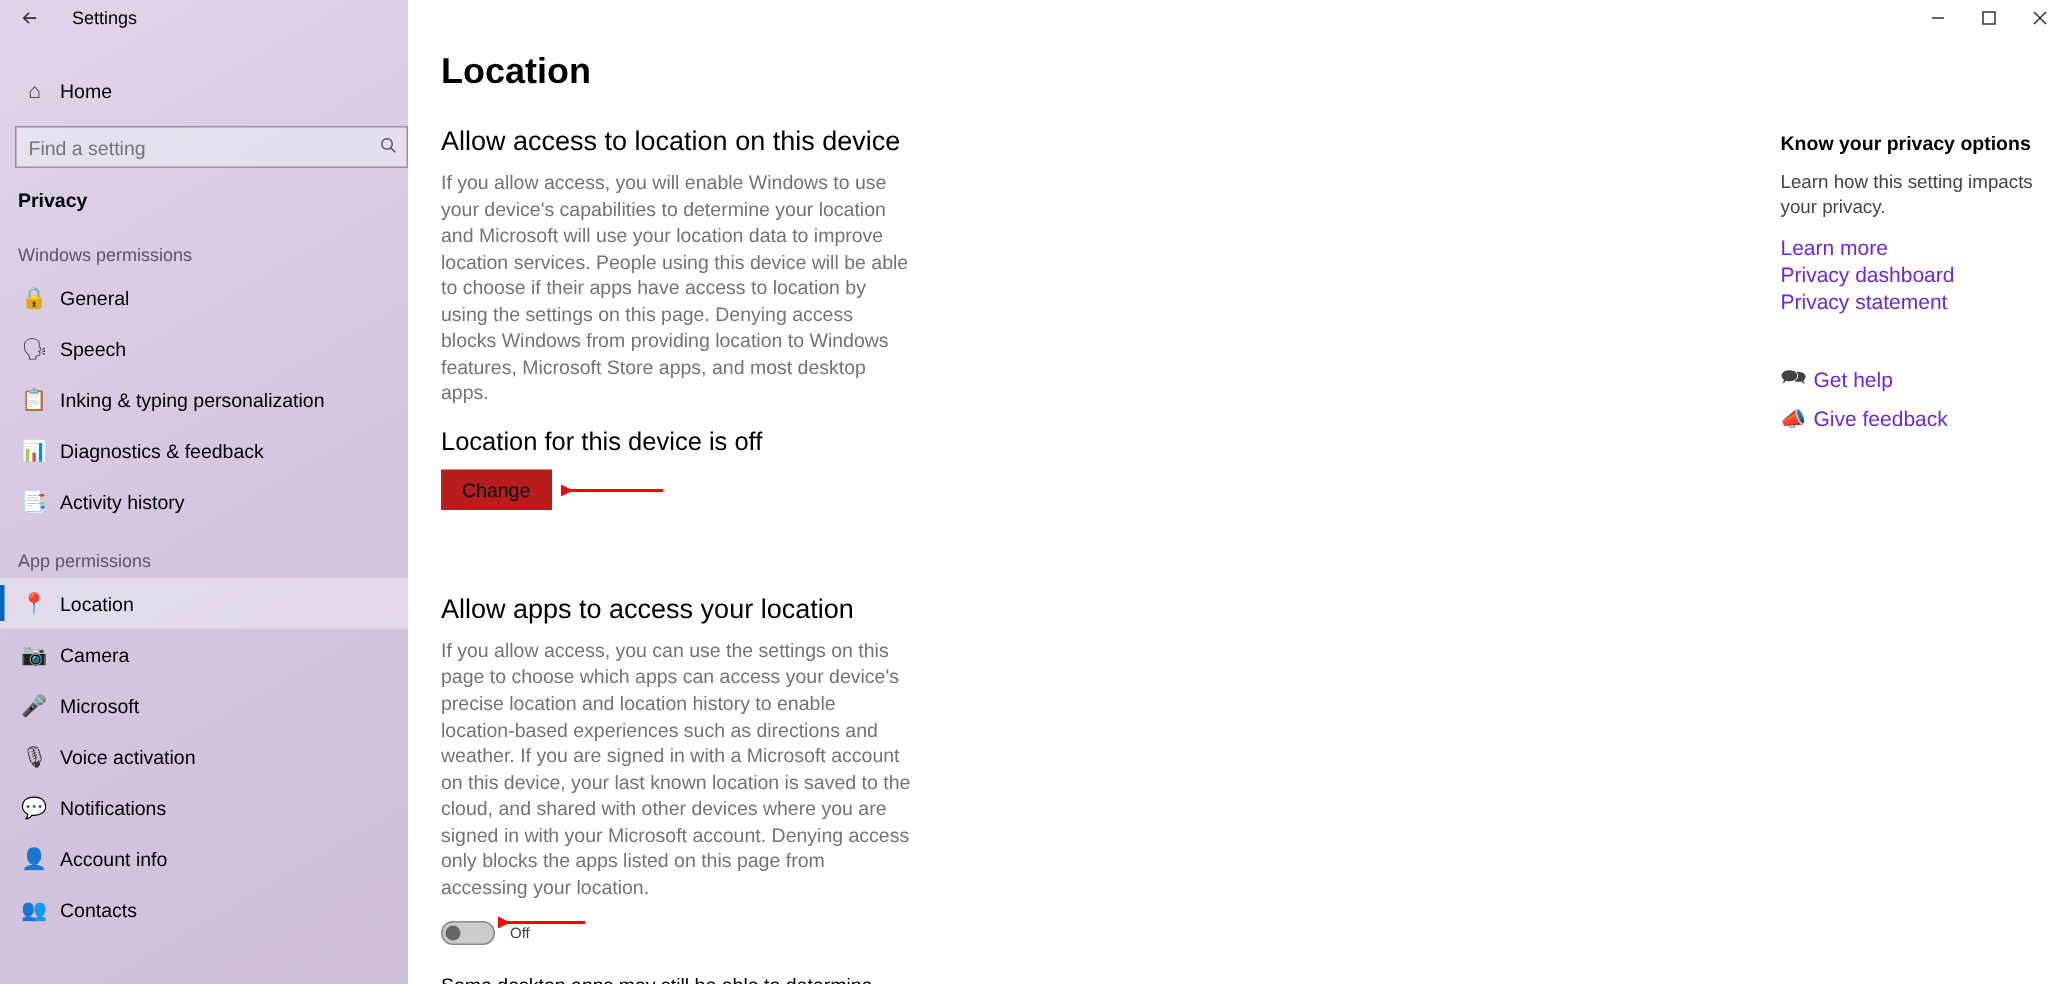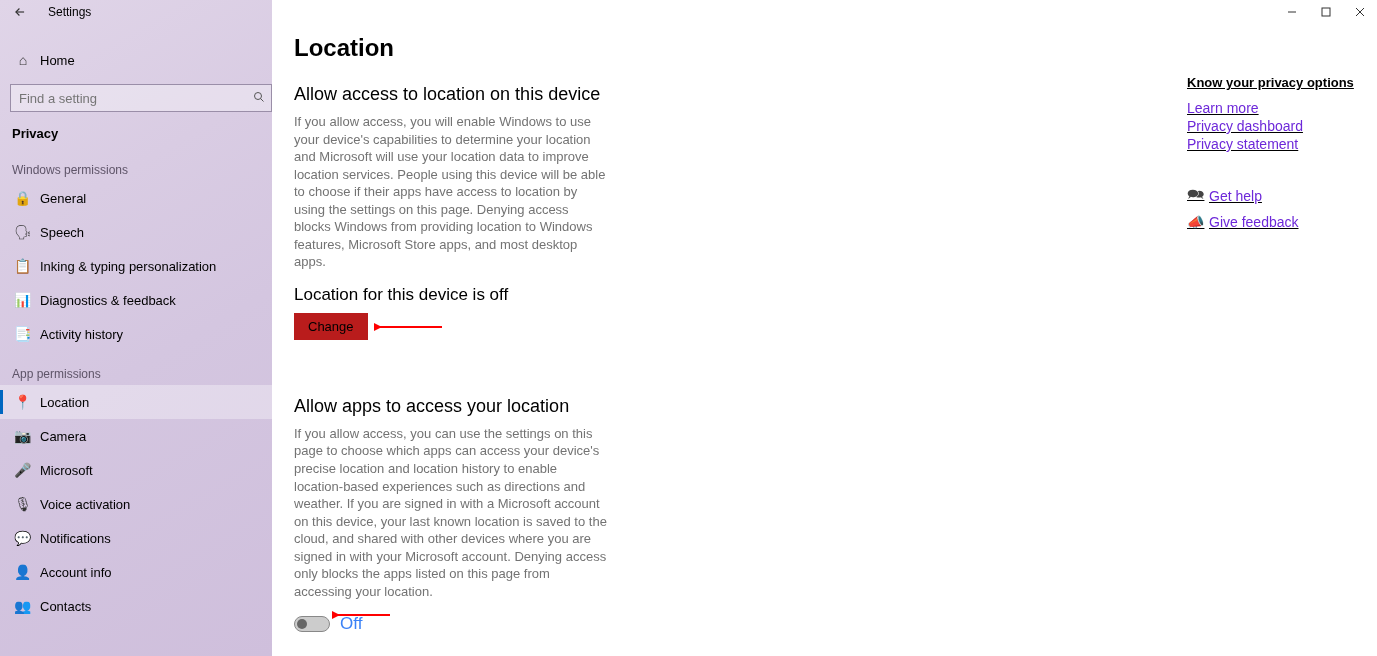--- a/index.html
+++ b/index.html
@@ -130,23 +130,22 @@
       position: relative;
     }
     .content {
       width: 610px;
       padding: 34px 20px 20px 22px;
       overflow-y: auto;
     }
     .right-panel {
       position: absolute;
       right: 12px;
-      top: 75px;
+      top: 88px;
       width: 178px;
-      text-decoration: underline;
     }
     .h1 {
       font-size: 24px;
       font-weight: 600;
       margin-bottom: 22px;
     }
     .h2 {
       font-size: 18px;
       font-weight: 400;
       margin-bottom: 8px;
@@ -192,22 +191,22 @@
       position: absolute;
       left: 2px;
       top: 2px;
       width: 10px;
       height: 10px;
       background: #666;
       border-radius: 50%;
     }
     .toggle-label {
       margin-left: 10px;
-      font-size: 17px;
-      color: #3b82f6;
+      font-size: 10px;
+      color: #404040;
     }
     .right-panel .rh {
       font-size: 13px;
       font-weight: 600;
       margin-bottom: 10px;
     }
     .right-panel .rp {
       font-size: 12.5px;
       color: #444;
       margin-bottom: 10px;
@@ -411,20 +410,21 @@
       <div class="para-black">
         <span>Some desktop apps may still be able to determine your location when settings on this page are off. </span>
       </div>
 
     </div>
 
   </div>
 
   <div class="right-panel">
     <div class="rh">Know your privacy options</div>
+    <div class="rp">Learn how this setting impacts your privacy.</div>
     <a href="#">Learn more</a>
     <a href="#">Privacy dashboard</a>
     <a href="#">Privacy statement</a>
 
     <div class="help-row">
       <span class="hicon">🗪</span>
       <a href="#">Get help</a>
     </div>
     <div class="help-row" style="margin-top:4px;">
       <span class="hicon">📣</span>

